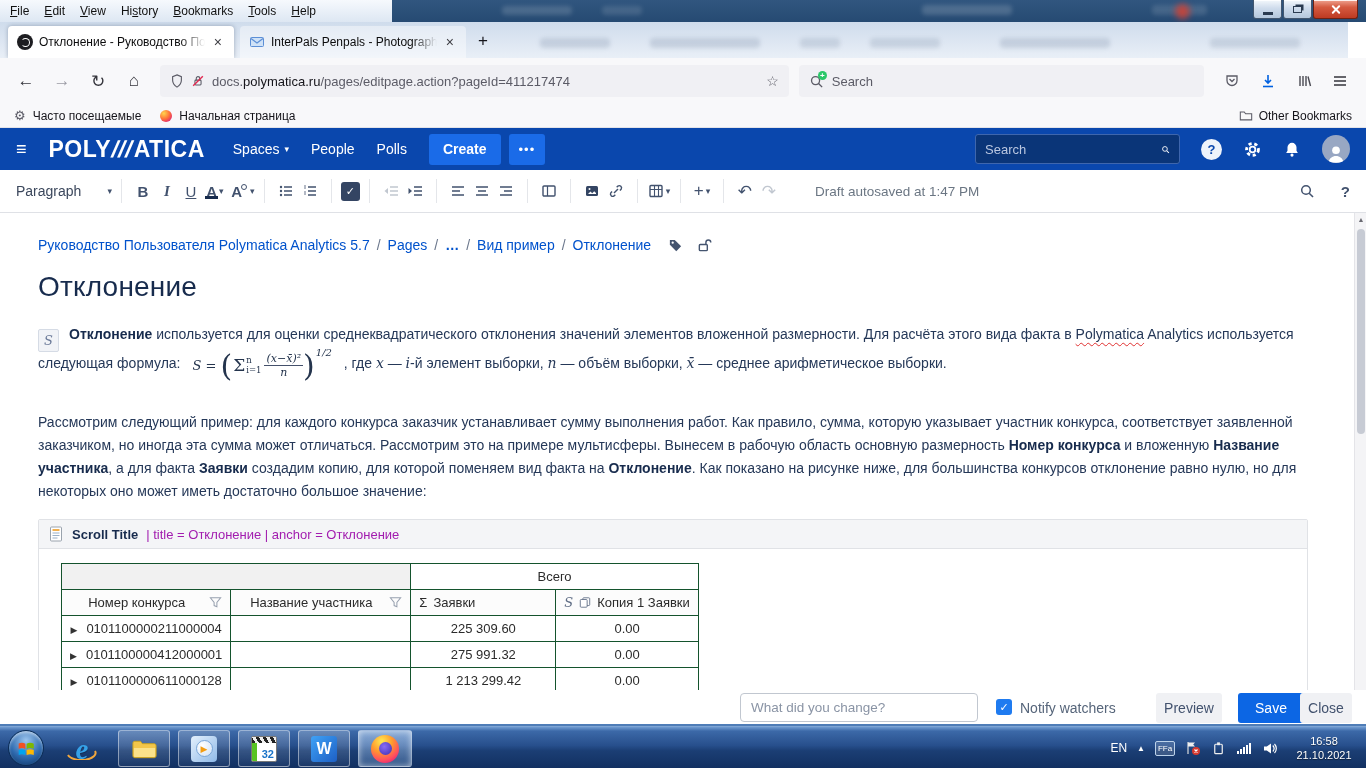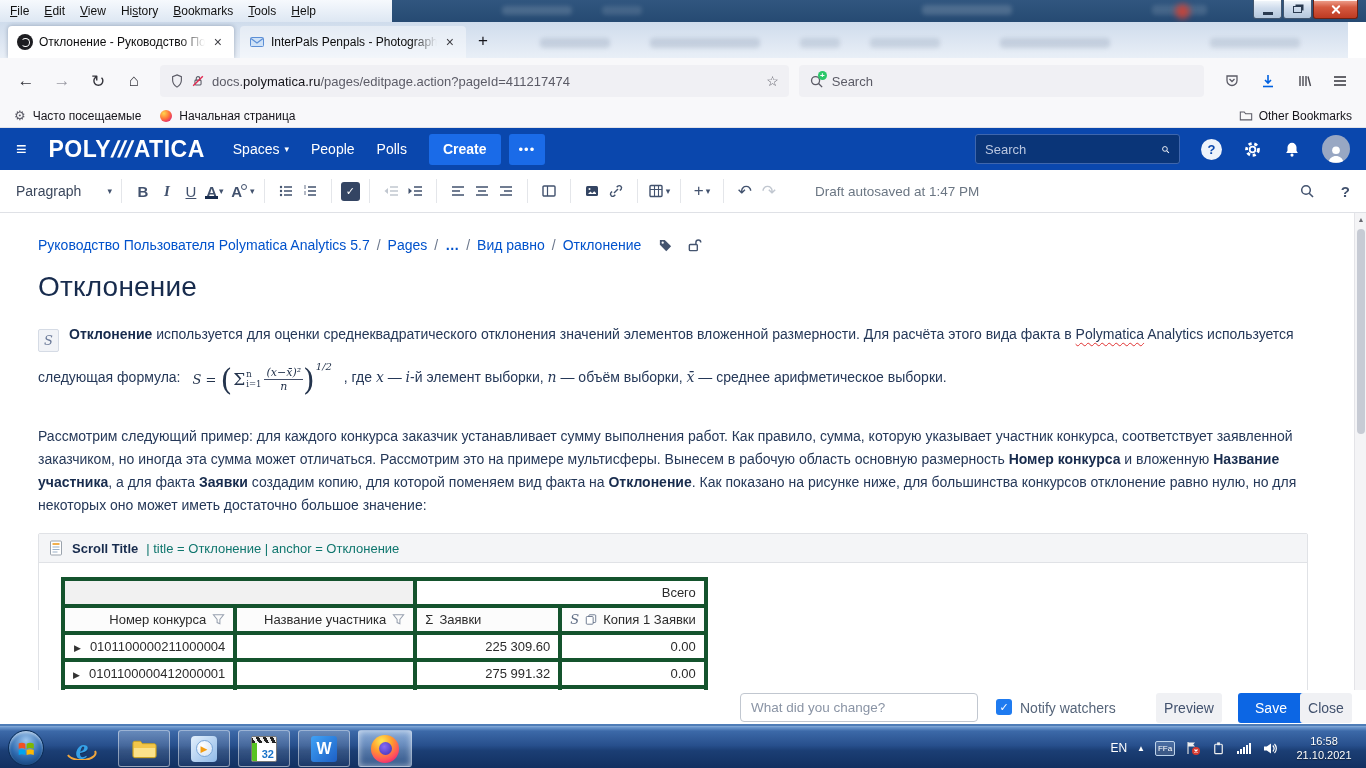--- a/index.html
+++ b/index.html
@@ -107,24 +107,24 @@
 .f-lims{display:inline-flex;flex-direction:column;font-size:8.5px;line-height:1.15;vertical-align:middle;margin-right:3px;font-style:normal}
 .f-frac{display:inline-flex;flex-direction:column;text-align:center;font-size:11px;line-height:1.2}
 .f-num{border-bottom:1px solid #44506b;padding:0 2px}
 .f-exp{font-size:10px;transform:translateY(-13px);margin-left:1px}
 .para2{margin-top:22px;max-width:1272px}
 
 
 .macro{margin-top:16px;width:1270px;border:1px solid #e0e2e6;border-radius:2px}
 .macro-head{height:29px;background:#f4f5f7;border-bottom:1px solid #e0e2e6;display:flex;align-items:center;padding:0 10px;gap:8px;font-size:13px}
 .macro-name{font-weight:700;color:#172b4d}
-.macro-params{color:#0f766e}
+.macro-params{color:#a21caf}
 .macro-body{background:#fff;padding:14px 0 0 22px;height:200px}
 table.ms{border-collapse:collapse;font-size:13px;color:#2b2b2b}
-table.ms th,table.ms td{border:4px solid #14532d;padding:4px 8px;height:26px;font-weight:400;text-align:right;white-space:nowrap}
+table.ms th,table.ms td{border:1px solid #14532d;padding:4px 8px;height:26px;font-weight:400;text-align:center;white-space:nowrap}
 .cell-gray{background:#f1f1f1}
 .cell-head{background:#fcfcfc}
 .th-flex{display:flex;align-items:center;gap:6px}
 .th-flex .grow{flex:1}
 td.num{text-align:right;padding-right:10px}
 .row-exp{font-size:9px;color:#333;margin-right:9px}
 .s-it{font-family:"DejaVu Serif",serif;font-style:italic;color:#5e6c84}
 
 .c-scroll{position:absolute;right:0;top:0;width:12px;height:477px;background:#f4f4f6;border-left:1px solid #e4e4e8}
 .c-scroll .arr{position:absolute;top:3px;left:0;width:12px;text-align:center;font-size:7px;color:#6a6a72}
@@ -438,40 +438,40 @@
 </div>
 
 <div class="content">
   <div class="breadcrumb">
     <span class="bc-link">Руководство Пользователя Polymatica Analytics 5.7</span>
     <span>/</span>
     <span class="bc-link">Pages</span>
     <span>/</span>
     <span class="bc-dots">…</span>
     <span>/</span>
-    <span class="bc-link">Вид равно</span>
+    <span class="bc-link">Вид пример</span>
     <span>/</span>
     <span class="bc-link">Отклонение</span>
     <span class="bc-icons">
       <svg width="15" height="15" viewBox="0 0 16 16">
           <path d="M2 2h5.2L14 8.8 8.8 14 2 7.2z" fill="#44546f"></path>
           <circle cx="5" cy="5" r="1.2" fill="#fff"></circle>
         </svg>
       <svg width="15" height="15" viewBox="0 0 16 16">
           <rect x="2.5" y="7" width="8.5" height="6.5" rx="1" fill="none" stroke="#44546f" stroke-width="1.5"></rect>
           <path d="M9.5 7V4.8a2.6 2.6 0 015.2 0" fill="none" stroke="#44546f" stroke-width="1.5"></path>
         </svg>
     </span>
   </div>
 
   <h1 class="pagetitle">Отклонение</h1>
 
   <div class="para">
     <span class="s-box">S</span><span><span class="seg-b">Отклонение</span><span> используется для оценки среднеквадратического отклонения значений элементов вложенной размерности. Для расчёта этого вида факта в </span><span class="seg-sp">Polymatica</span><span> Analytics используется</span></span>
-    <div style="margin-top:14px">
+    <div style="margin-top:0">
       <span>следующая формула:</span>
       <span class="formula">
         <span>S =</span>&nbsp;
         <span class="f-paren">(</span>
         <span class="f-sum">Σ</span>
         <span class="f-lims">
             <span>n</span>
             <span>i=1</span>
           </span>
         <span class="f-frac">

